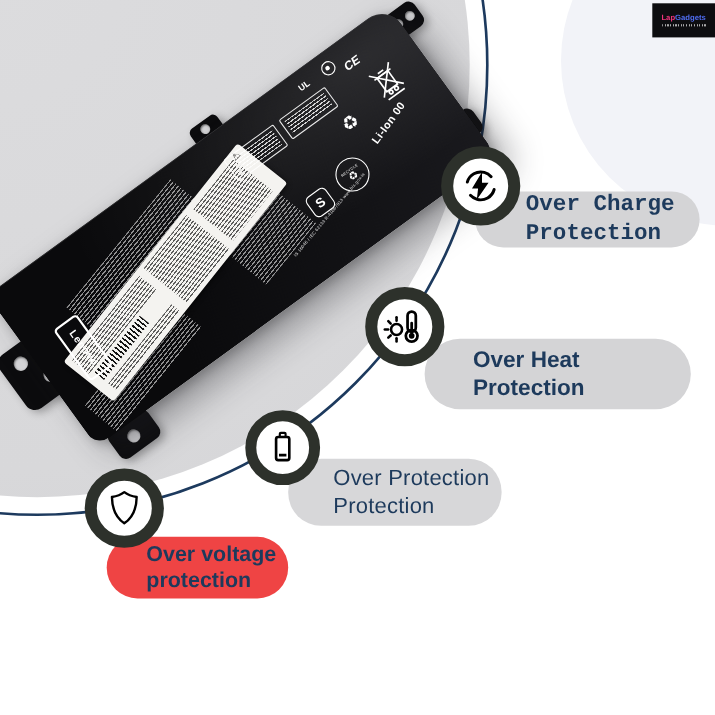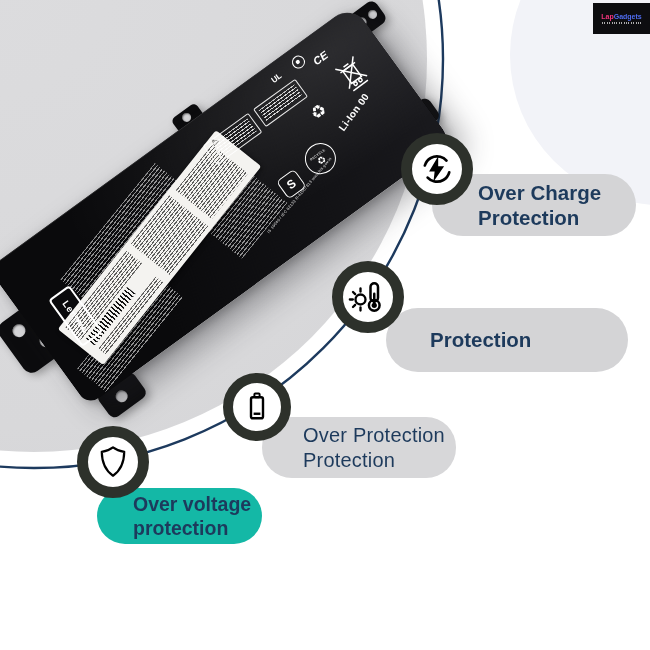--- a/index.html
+++ b/index.html
@@ -53,24 +53,24 @@
   .li-ion{position:absolute;left:366px;top:82px;color:#fff;font-weight:bold;font-size:10px;transform:rotate(-18deg);z-index:2;letter-spacing:.3px;}
   .recy{position:absolute;left:352px;top:56px;color:#fff;font-size:17px;z-index:2;}
   .bis-line{position:absolute;left:246px;top:120px;color:rgba(255,255,255,.85);font-size:4px;transform:rotate(-14deg);z-index:2;letter-spacing:.2px;}
   .lenovo{position:absolute;left:30px;top:60px;width:26px;height:58px;border:2px solid #fff;border-radius:4px;z-index:2;
           display:flex;align-items:center;justify-content:center;}
   .lenovo span{transform:rotate(90deg);color:#fff;font-size:9.5px;font-weight:bold;letter-spacing:.6px;}
 
   
   .pill{position:absolute;background:#d4d4d6;display:flex;flex-direction:column;justify-content:center;z-index:4;}
   .pill span{display:block;color:#1d3a5c;}
-  .pill-charge{left:432px;top:174px;width:204px;height:62px;border-radius:31px;padding-left:46px;}
+  .pill-charge{left:432px;top:174px;width:204px;height:51px;border-radius:31px;padding-left:46px;font-family:Liberation Mono, monospace;}
   .pill-heat{left:386px;top:308px;width:242px;height:64px;border-radius:32px;padding-left:44px;}
   .pill-discharge{left:262px;top:417px;width:194px;height:61px;border-radius:30px;padding-left:41px;background:#d7d7d9;}
-  .pill-voltage{left:97px;top:488px;width:165px;height:56px;border-radius:28px;padding-left:36px;background:#14b8a6;}
+  .pill-voltage{left:97px;top:488px;width:165px;height:56px;border-radius:28px;padding-left:36px;background:#ef4444;}
   .fb{font-size:20.5px;font-weight:bold;line-height:1.24;}
   .fm{font-size:20px;font-weight:500;line-height:1.24;letter-spacing:.2px;}
   .fv{font-size:19.5px;font-weight:bold;line-height:1.24;}
 
   .badge{position:absolute;background:#fff;border:11px solid #2d312b;border-radius:50%;z-index:5;
          display:flex;align-items:center;justify-content:center;}
   .badge-charge{left:401px;top:133px;width:72px;height:72px;}
   .badge-heat{left:332px;top:261px;width:72px;height:72px;}
   .badge-discharge{left:223px;top:373px;width:68px;height:68px;border-width:10px;}
   .badge-voltage{left:77px;top:426px;width:72px;height:72px;}
@@ -162,20 +162,21 @@
         <span>Lenovo</span>
       </div>
     </div>
   </div>
 
   <div class="pill pill-charge">
     <span class="fb">Over Charge</span>
     <span class="fb">Protection</span>
   </div>
   <div class="pill pill-heat">
+    <span class="fb">Over Heat</span>
     <span class="fb">Protection</span>
   </div>
   <div class="pill pill-discharge">
     <span class="fm">Over Protection</span>
     <span class="fm">Protection</span>
   </div>
   <div class="pill pill-voltage">
     <span class="fv">Over voltage</span>
     <span class="fv">protection</span>
   </div>

